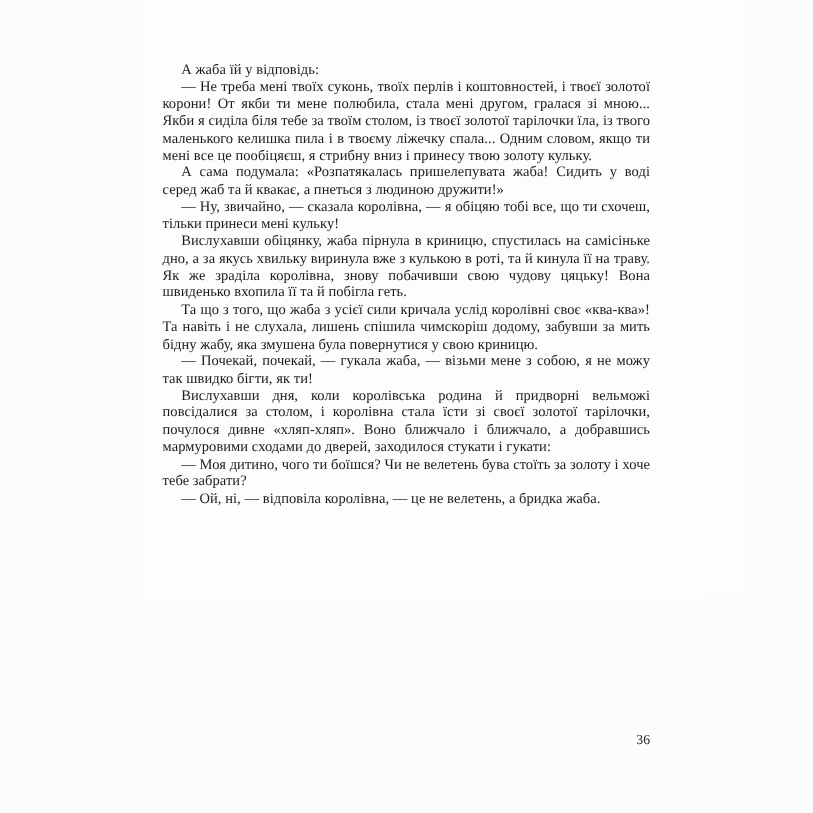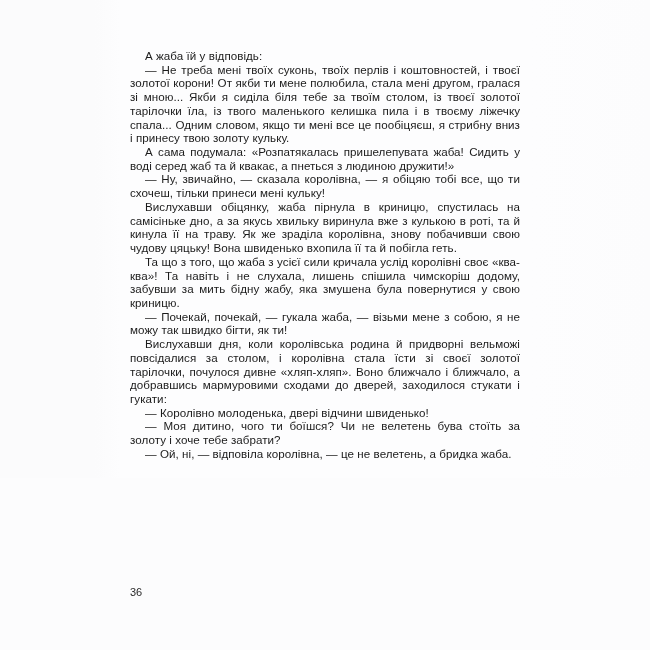--- a/index.html
+++ b/index.html
@@ -8,21 +8,21 @@
     width: 650px;
     height: 650px;
     background: #fcfcfd;
     overflow: hidden;
   }
   .book-page {
     position: relative;
     width: 650px;
     height: 478px;
     background: linear-gradient(90deg, #fbfbfc 0px, #fbfbfc 95px, #fdfdfe 120px, #fdfdfe 530px, #fcfcfd 650px);
-    font-family: Liberation Sans, sans-serif;
+    font-family: Liberation Serif, serif;
     color: #1b1b1b;
   }
   .text-block {
     position: absolute;
     left: 130px;
     top: 49px;
     width: 390px;
     font-size: 11.6px;
     line-height: 13.72px;
     text-align: justify;
@@ -31,36 +31,35 @@
   .text-block p.para {
     margin: 0;
     padding: 0;
     text-indent: 15px;
   }
   .page-number {
     position: absolute;
     left: 130px;
     top: 586px;
     width: 390px;
-    text-align: left;
+    text-align: right;
     font-size: 11px;
     color: #2a2a2a;
   }
 </style>
 </head>
 <body>
 
 <div class="book-page">
   <div class="text-block">
       <p class="para">А жаба їй у відповідь:</p>
       <p class="para">— Не треба мені твоїх суконь, твоїх перлів і коштовностей, і твоєї золотої корони! От якби ти мене полюбила, стала мені другом, гралася зі мною... Якби я сиділа біля тебе за твоїм столом, із твоєї золотої тарілочки їла, із твого маленького келишка пила і в твоєму ліжечку спала... Одним словом, якщо ти мені все це пообіцяєш, я стрибну вниз і принесу твою золоту кульку.</p>
       <p class="para">А сама подумала: «Розпатякалась пришелепувата жаба! Сидить у воді серед жаб та й квакає, а пнеться з людиною дружити!»</p>
       <p class="para">— Ну, звичайно, — сказала королівна, — я обіцяю тобі все, що ти схочеш, тільки принеси мені кульку!</p>
       <p class="para">Вислухавши обіцянку, жаба пірнула в криницю, спустилась на самісіньке дно, а за якусь хвильку виринула вже з кулькою в роті, та й кинула її на траву. Як же зраділа королівна, знову побачивши свою чудову цяцьку! Вона швиденько вхопила її та й побігла геть.</p>
       <p class="para">Та що з того, що жаба з усієї сили кричала услід королівні своє «ква-ква»! Та навіть і не слухала, лишень спішила чимскоріш додому, забувши за мить бідну жабу, яка змушена була повернутися у свою криницю.</p>
       <p class="para">— Почекай, почекай, — гукала жаба, — візьми мене з собою, я не можу так швидко бігти, як ти!</p>
       <p class="para">Вислухавши дня, коли королівська родина й придворні вельможі повсідалися за столом, і королівна стала їсти зі своєї золотої тарілочки, почулося дивне «хляп-хляп». Воно ближчало і ближчало, а добравшись мармуровими сходами до дверей, заходилося стукати і гукати:</p>
-      <p class="para">— Королівно молоденька, двері відчини швиденько!</p>
       <p class="para">— Моя дитино, чого ти боїшся? Чи не велетень бува стоїть за золоту і хоче тебе забрати?</p>
       <p class="para">— Ой, ні, — відповіла королівна, — це не велетень, а бридка жаба.</p>
     </div>
   <div class="page-number">36</div>
 </div>
 
 </body></html>

